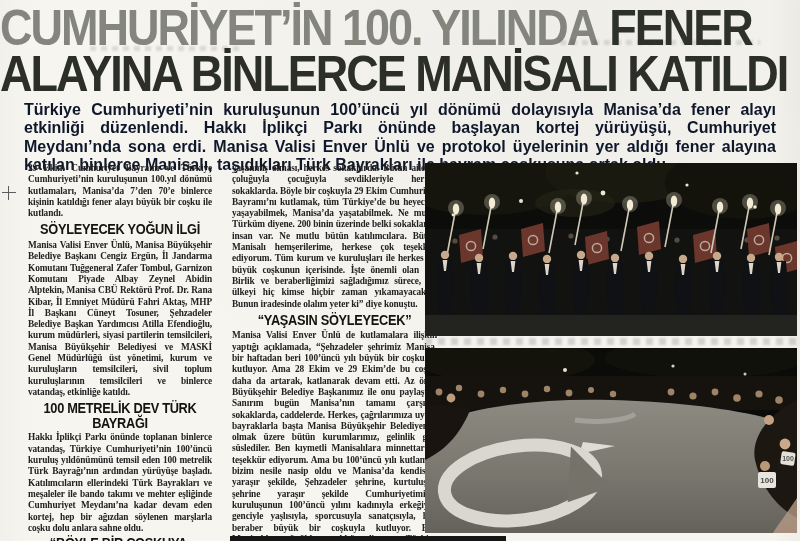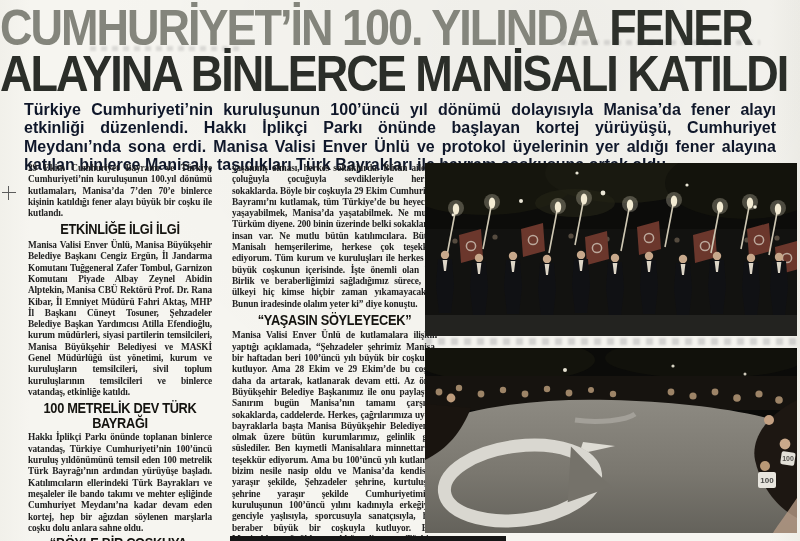--- a/index.html
+++ b/index.html
@@ -58,21 +58,21 @@
 
 <div class="abs" id="headline">
   <span class="hl-line"><span class="hl-gray">CUMHURİYET’İN 100. YILINDA</span><span class="hl-sp"></span><span class="hl-dark">FENER</span></span>
   <span class="hl-line hl-line2">ALAYINA BİNLERCE MANİSALI KATILDI</span>
 </div>
 
 <div class="abs" id="subhead">Türkiye Cumhuriyeti’nin kuruluşunun 100’üncü yıl dönümü dolayısıyla Manisa’da fener alayı etkinliği düzenlendi. Hakkı İplikçi Parkı önünde başlayan kortej yürüyüşü, Cumhuriyet Meydanı’nda sona erdi. Manisa Valisi Enver Ünlü ve protokol üyelerinin yer aldığı fener alayına katılan binlerce Manisalı, taşıdıkları Türk Bayrakları ile bayram coşkusuna ortak oldu.</div>
 
 <div class="abs col" id="col1">
   <p class="bodytext">29 Ekim Cumhuriyet Bayramı ve Türkiye Cumhuriyeti’nin kuruluşunun 100.yıl dönümü kutlamaları, Manisa’da 7’den 70’e binlerce kişinin katıldığı fener alayı büyük bir coşku ile kutlandı.</p>
-  <h3 class="section-head">ETKİNLİĞE İLGİ İLGİ</h3>
+  <h3 class="section-head">SÖYLEYECEK YOĞUN İLGİ</h3>
   <p class="bodytext">Manisa Valisi Enver Ünlü, Manisa Büyükşehir Belediye Başkanı Cengiz Ergün, İl Jandarma Komutanı Tuğgeneral Zafer Tombul, Garnizon Komutanı Piyade Albay Zeynel Abidin Alptekin, Manisa CBÜ Rektörü Prof. Dr. Rana Kibar, İl Emniyet Müdürü Fahri Aktaş, MHP İl Başkanı Cüneyt Tosuner, Şehzadeler Belediye Başkan Yardımcısı Atilla Efendioğlu, kurum müdürleri, siyasi partilerin temsilcileri, Manisa Büyükşehir Belediyesi ve MASKİ Genel Müdürlüğü üst yönetimi, kurum ve kuruluşların temsilcileri, sivil toplum kuruluşlarının temsilcileri ve binlerce vatandaş, etkinliğe katıldı.</p>
   <h3 class="section-head">100 METRELİK DEV TÜRK BAYRAĞI</h3>
   <p class="bodytext">Hakkı İplikçi Parkı önünde toplanan binlerce vatandaş, Türkiye Cumhuriyeti’nin 100’üncü kuruluş yıldönümünü temsil eden 100 metrelik Türk Bayrağı’nın ardından yürüyüşe başladı. Katılımcıların ellerindeki Türk Bayrakları ve meşaleler ile bando takımı ve mehter eşliğinde Cumhuriyet Meydanı’na kadar devam eden kortej, hep bir ağızdan söylenen marşlarla coşku dolu anlara sahne oldu.</p>
   <h3 class="section-head">“BÖYLE BİR COŞKUYA, SÖYLEYECEK SÖZ BULAMIYORUM”</h3>
 
 </div>
 
 <div class="abs col" id="col2">
   <p class="bodytext">yaşanmış olması, herkes sokaklarda. Bütün aileler, çoluğuyla çocuğuyla sevdikleriyle herkes sokaklarda. Böyle bir coşkuyla 29 Ekim Cumhuriyet Bayramı’nı kutlamak, tüm Türkiye’de bu heyecanı yaşayabilmek, Manisa’da yaşatabilmek. Ne mutlu Türküm diyene. 200 binin üzerinde belki sokaklarda insan var. Ne mutlu bütün katılımcılara. Bütün Manisalı hemşerilerime, herkese çok teşekkür ediyorum. Tüm kurum ve kuruluşları ile herkes bu büyük coşkunun içerisinde. İşte önemli olan bu. Birlik ve beraberliğimizi sağladığımız sürece, bu ülkeyi hiç kimse hiçbir zaman yıkamayacaktır. Bunun iradesinde olalım yeter ki” diye konuştu.</p>
   <h3 class="section-head">“YAŞASIN SÖYLEYECEK”</h3>

